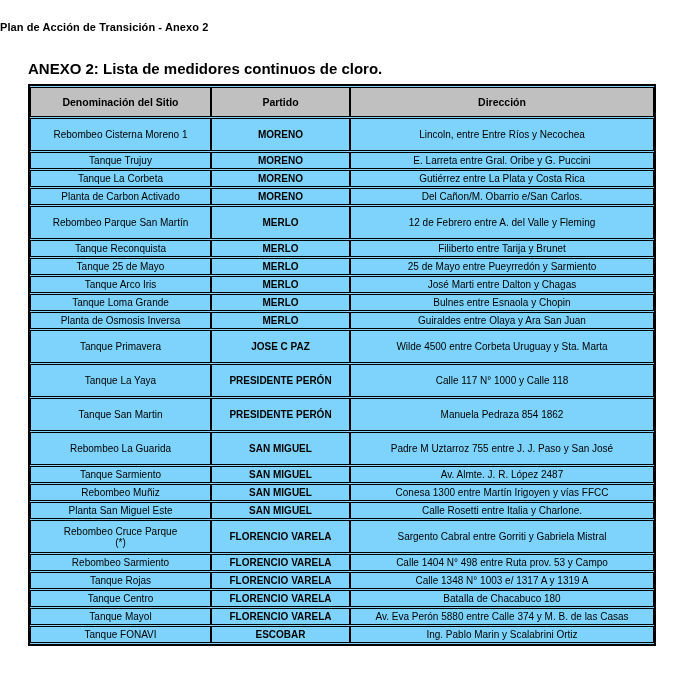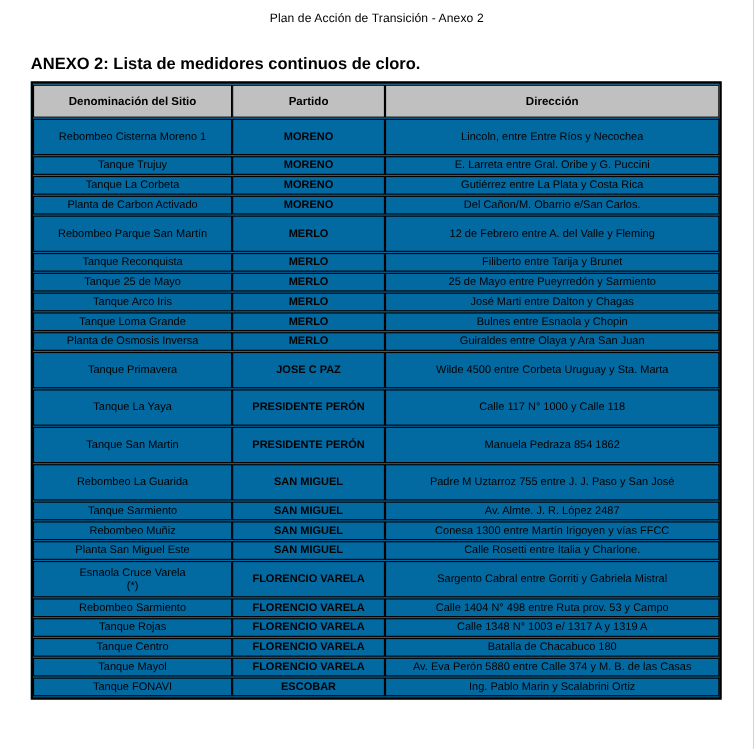--- a/index.html
+++ b/index.html
@@ -2,33 +2,33 @@
 <html style="--border-color: #000000;"><head>
 <meta charset="utf-8">
 <style>
   html, body { margin: 0; padding: 0; background: #ffffff; }
   body {
     width: 685px; height: 681px; overflow: hidden;
     font-family: "Liberation Sans", sans-serif;
     color: #000; position: relative;
   }
   .doc-title {
-    text-align: center; font-weight: normal; font-size: 11px;
-    padding-top: 11px; letter-spacing: 0.1px;
+    font-weight: bold; font-size: 11px;
+    padding-top: 21px; letter-spacing: 0.1px;
   }
   .section-heading {
     font-weight: bold; font-size: 15px;
     margin: 27px 0 7px 28px;
   }
   .table-wrap { margin-left: 28px; width: 628px; }
   table {
     width: 628px; table-layout: fixed;
     border-collapse: separate; border-spacing: 0 1px;
     border: 2px solid var(--border-color, #000);
-    background: #0369a1;
+    background: #7dd3fc;
   }
   col.c1 { width: 181px; }
   col.c2 { width: 139px; }
   col.c3 { width: 304px; }
   th, td {
     border: 1.5px solid var(--border-color, #000);
     text-align: center; vertical-align: middle;
     overflow: hidden; padding: 1px 3px;
   }
   th { font-size: 10.5px; font-weight: bold; height: 26px; }
@@ -139,21 +139,21 @@
           <td class="sitio">Rebombeo Muñiz</td>
           <td class="partido">SAN MIGUEL</td>
           <td class="direccion">Conesa 1300 entre Martín Irigoyen y vías FFCC</td>
         </tr>
         <tr class="s">
           <td class="sitio">Planta San Miguel Este</td>
           <td class="partido">SAN MIGUEL</td>
           <td class="direccion">Calle Rosetti entre Italia y Charlone.</td>
         </tr>
         <tr class="t">
-          <td class="sitio">Esnaola Cruce Varela
+          <td class="sitio">Rebombeo Cruce Parque
 (*)</td>
           <td class="partido">FLORENCIO VARELA</td>
           <td class="direccion">Sargento Cabral entre Gorriti y Gabriela Mistral</td>
         </tr>
         <tr class="s">
           <td class="sitio">Rebombeo Sarmiento</td>
           <td class="partido">FLORENCIO VARELA</td>
           <td class="direccion">Calle 1404 N° 498 entre Ruta prov. 53 y Campo</td>
         </tr>
         <tr class="s">

